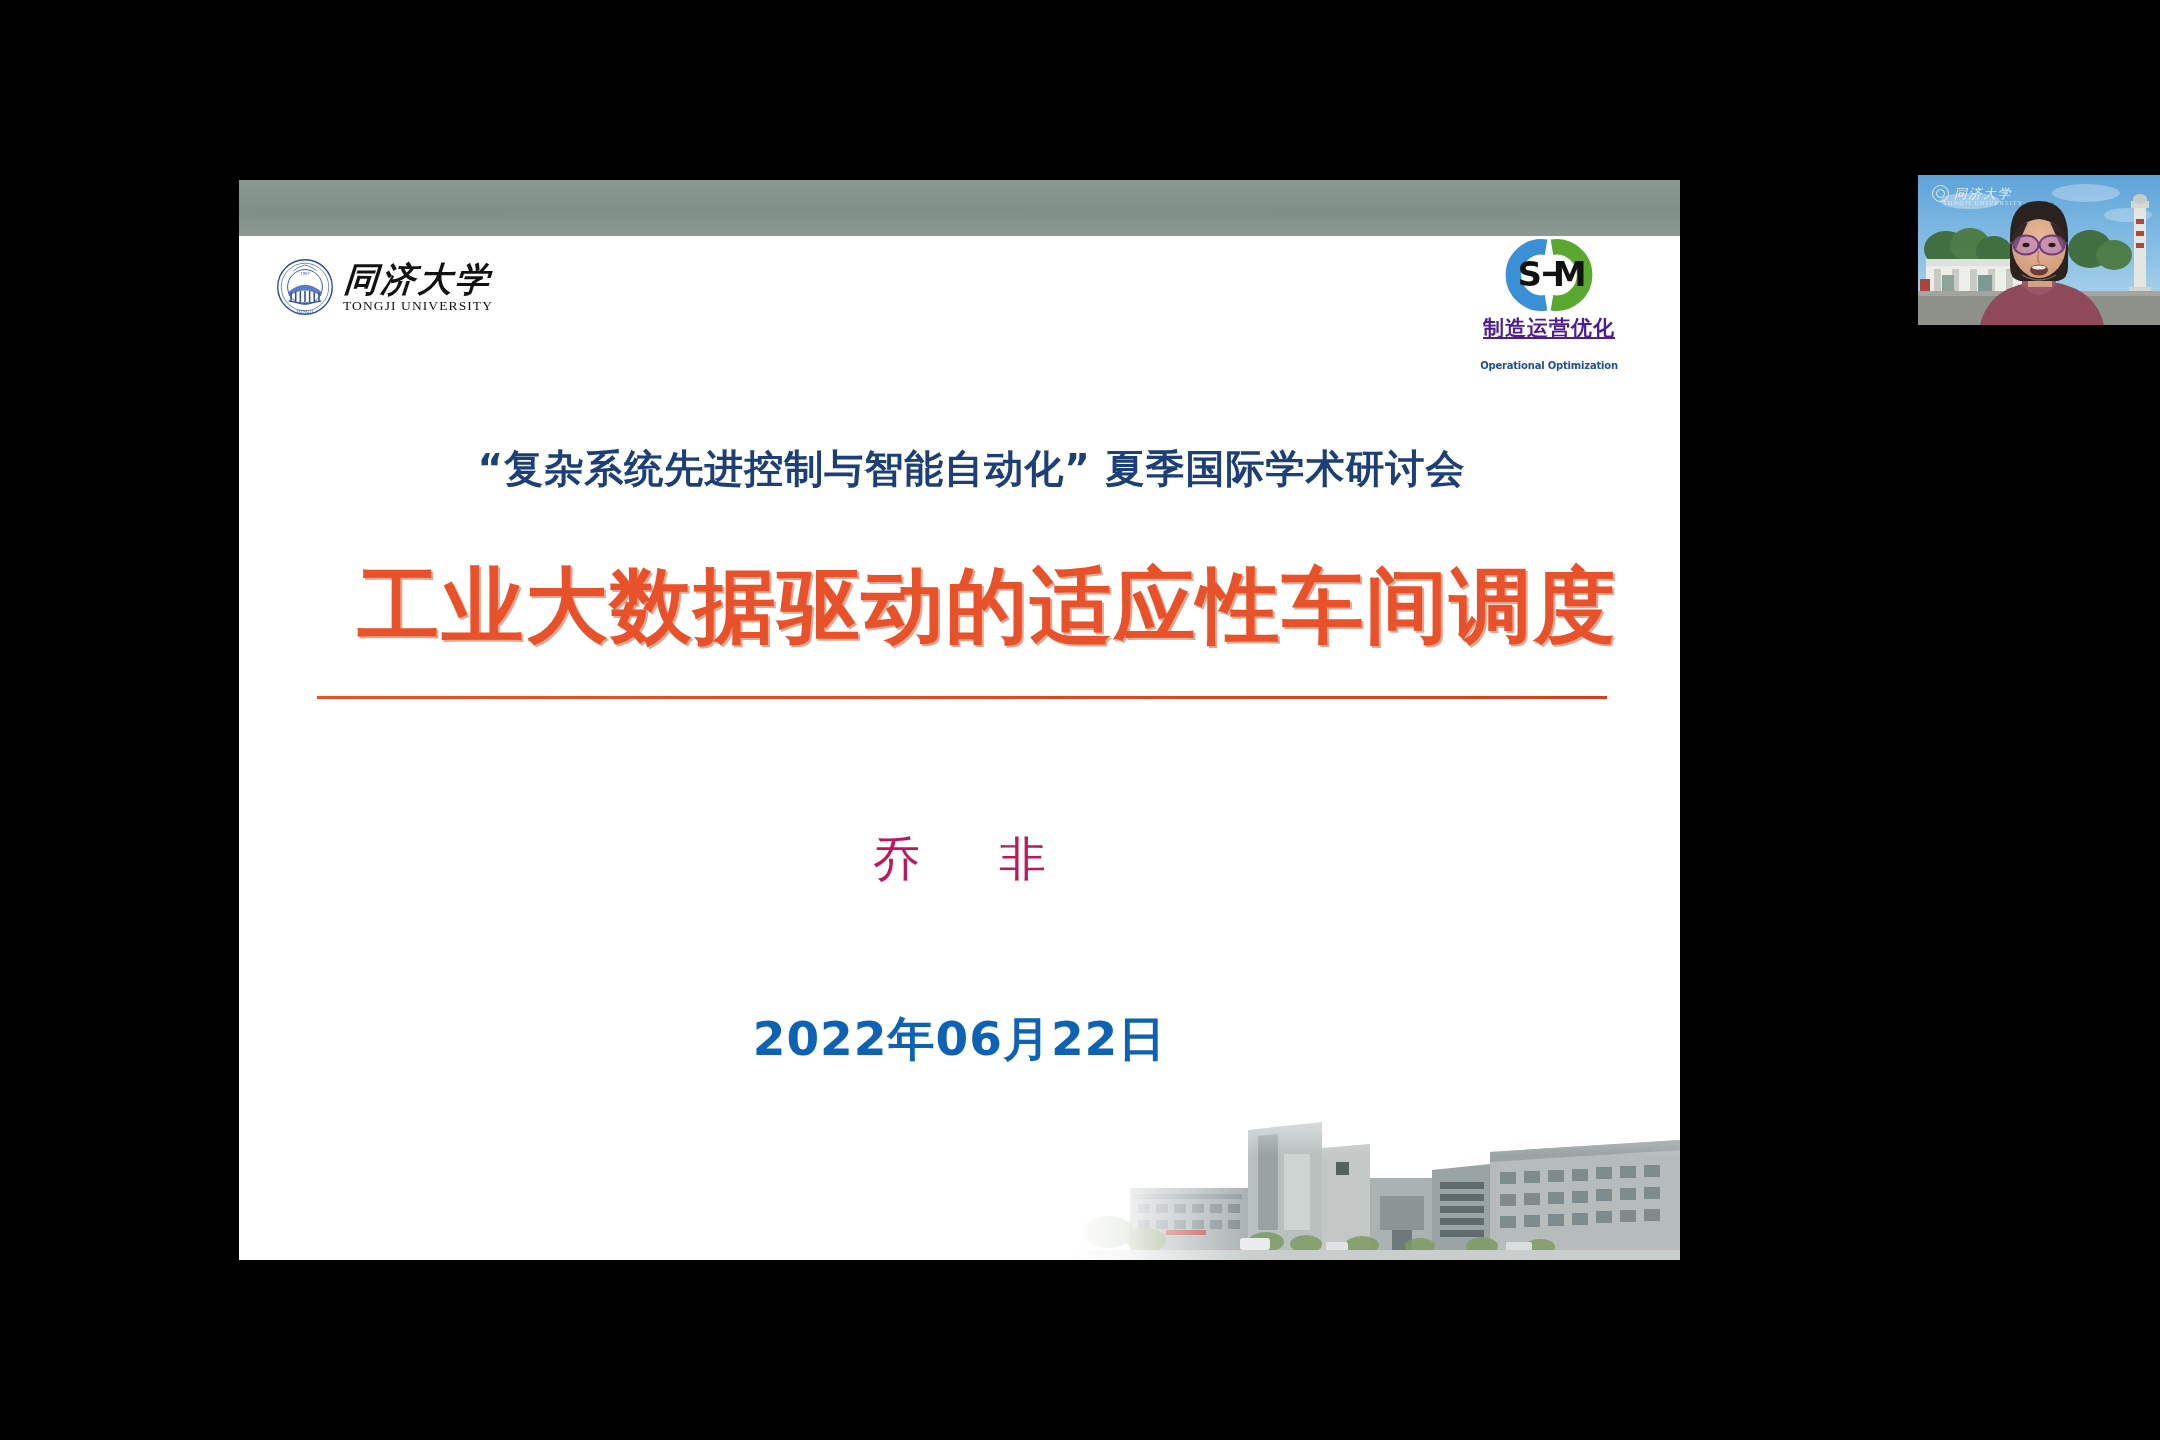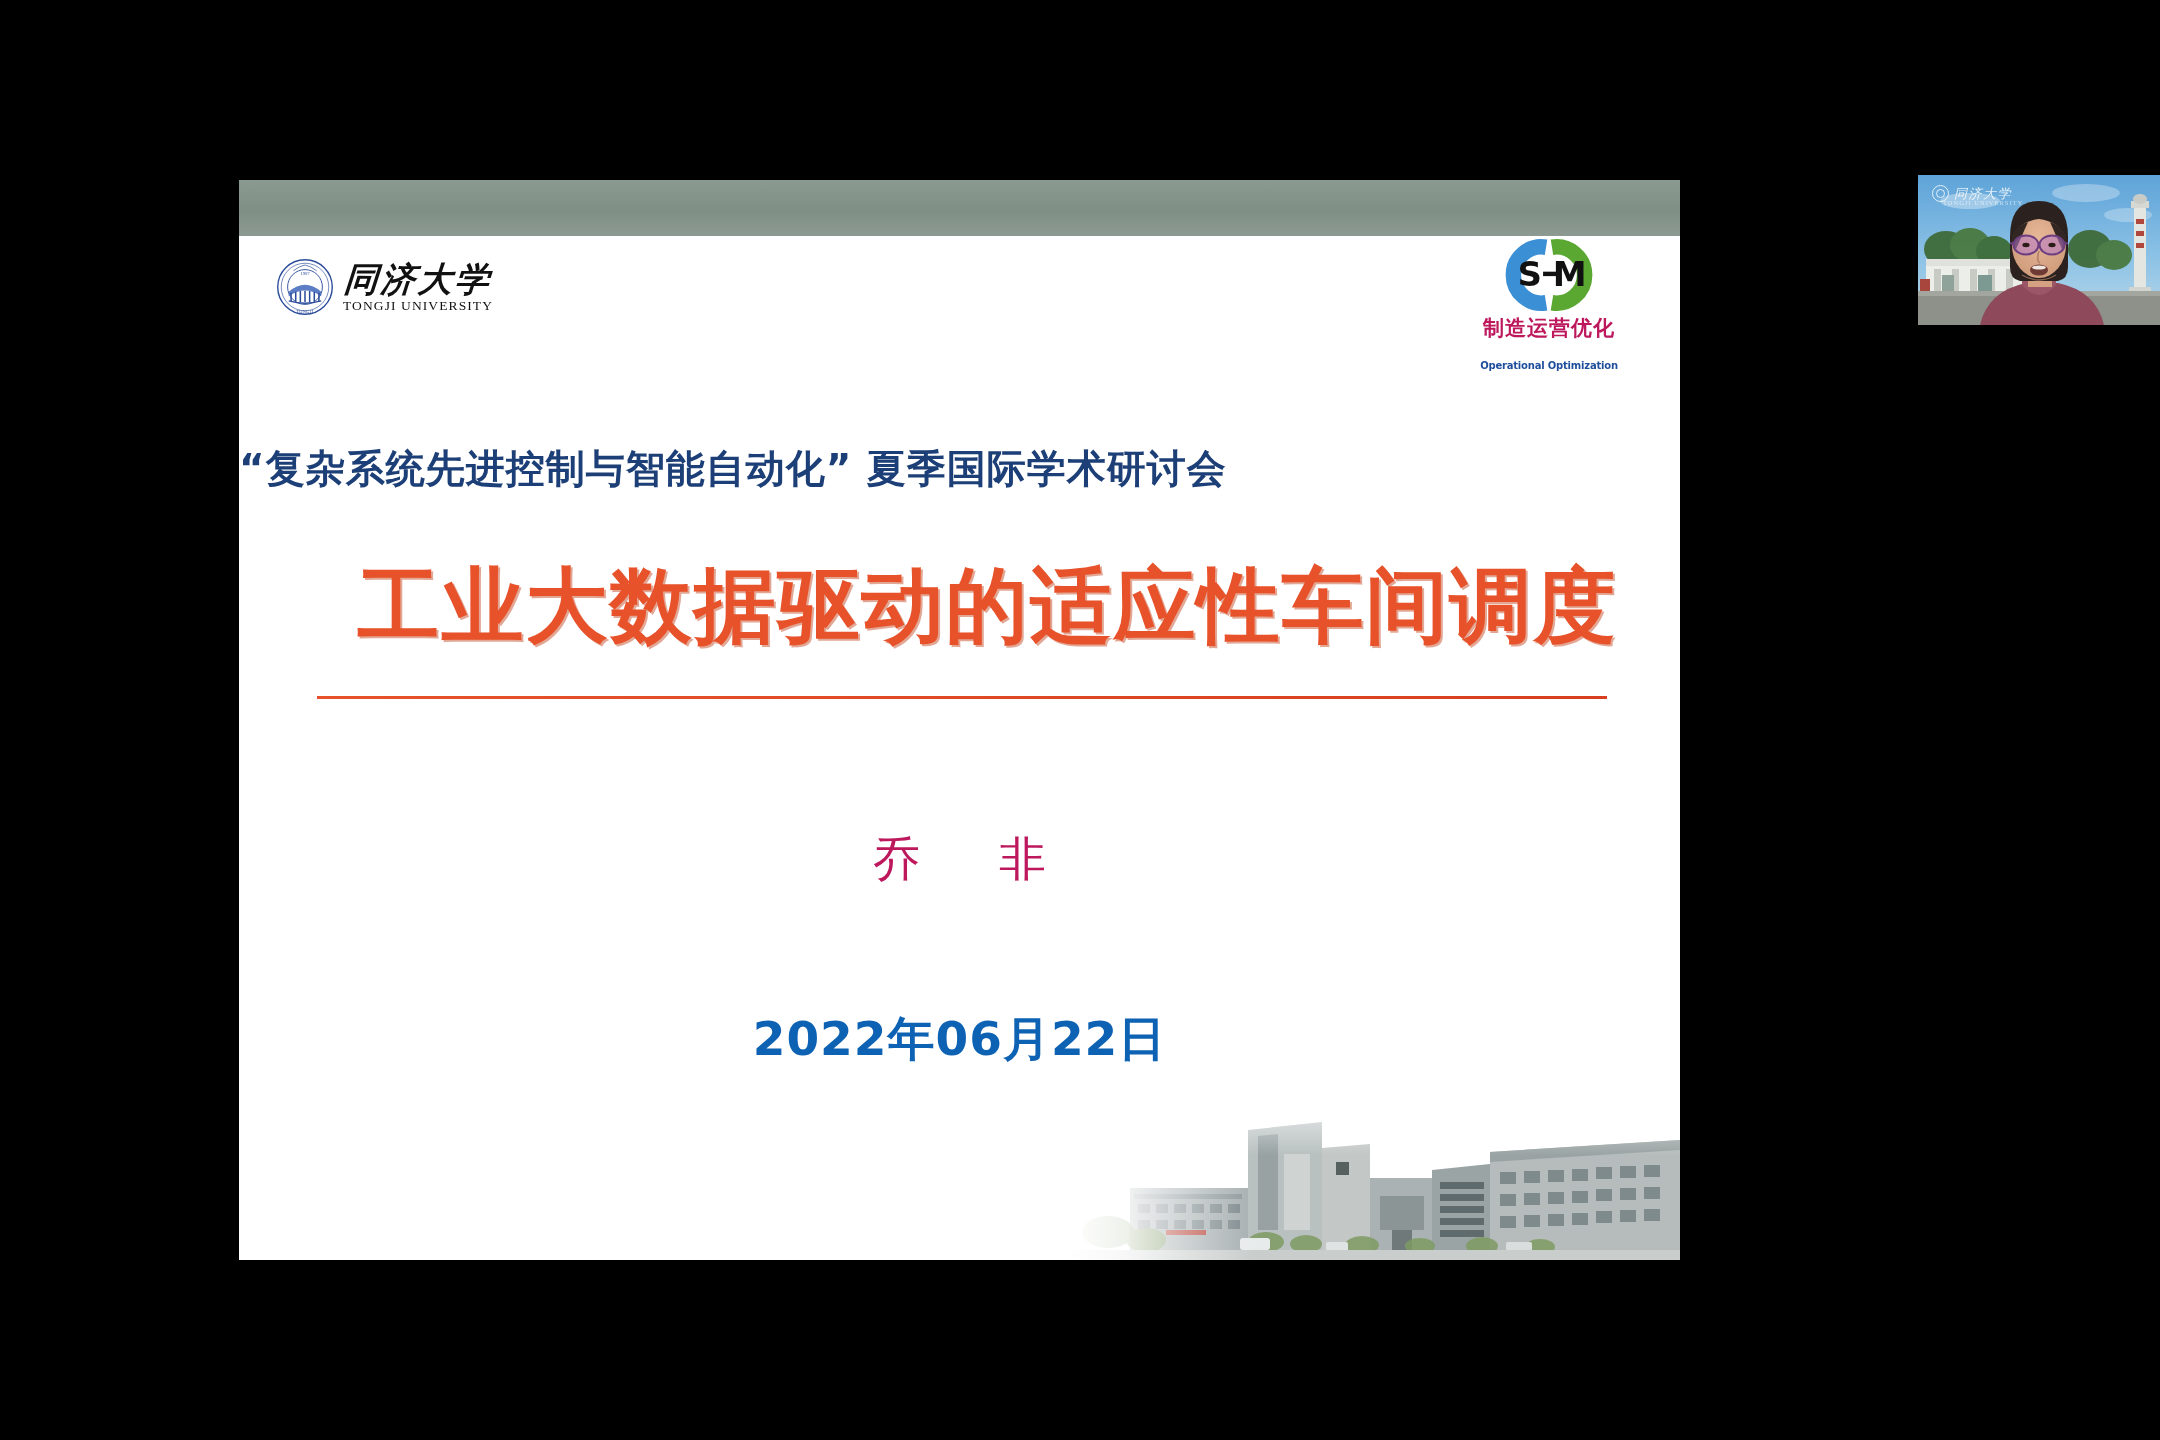--- a/index.html
+++ b/index.html
@@ -89,41 +89,43 @@
   .sm-mark {
     width: 148px;
     height: 86px;
     margin: 0 auto;
     display: block;
   }
   .sm-cn {
     font-family: "DejaVu Sans", sans-serif;
     font-size: 21px;
     font-weight: 700;
-    color: #be185d;
+    color: #4c1d95;
     letter-spacing: 1px;
     margin-top: -4px;
     white-space: nowrap;
+    text-decoration: underline;
   }
   .sm-en {
     font-family: "DejaVu Sans", sans-serif;
     font-size: 10px;
     font-weight: 700;
     color: #1f4f9c;
     letter-spacing: -0.2px;
     margin-top: 18px;
     white-space: nowrap;
   }
 
   
   .conf-subtitle {
     position: absolute;
-    left: 0;
+    left: 12px;
     top: 262px;
     width: 100%;
+    text-align: center;
     font-family: "DejaVu Sans", sans-serif;
     font-size: 39px;
     font-weight: 700;
     color: #1d3f77;
     letter-spacing: 1px;
     white-space: nowrap;
   }
 
   .main-title {
     position: absolute;

